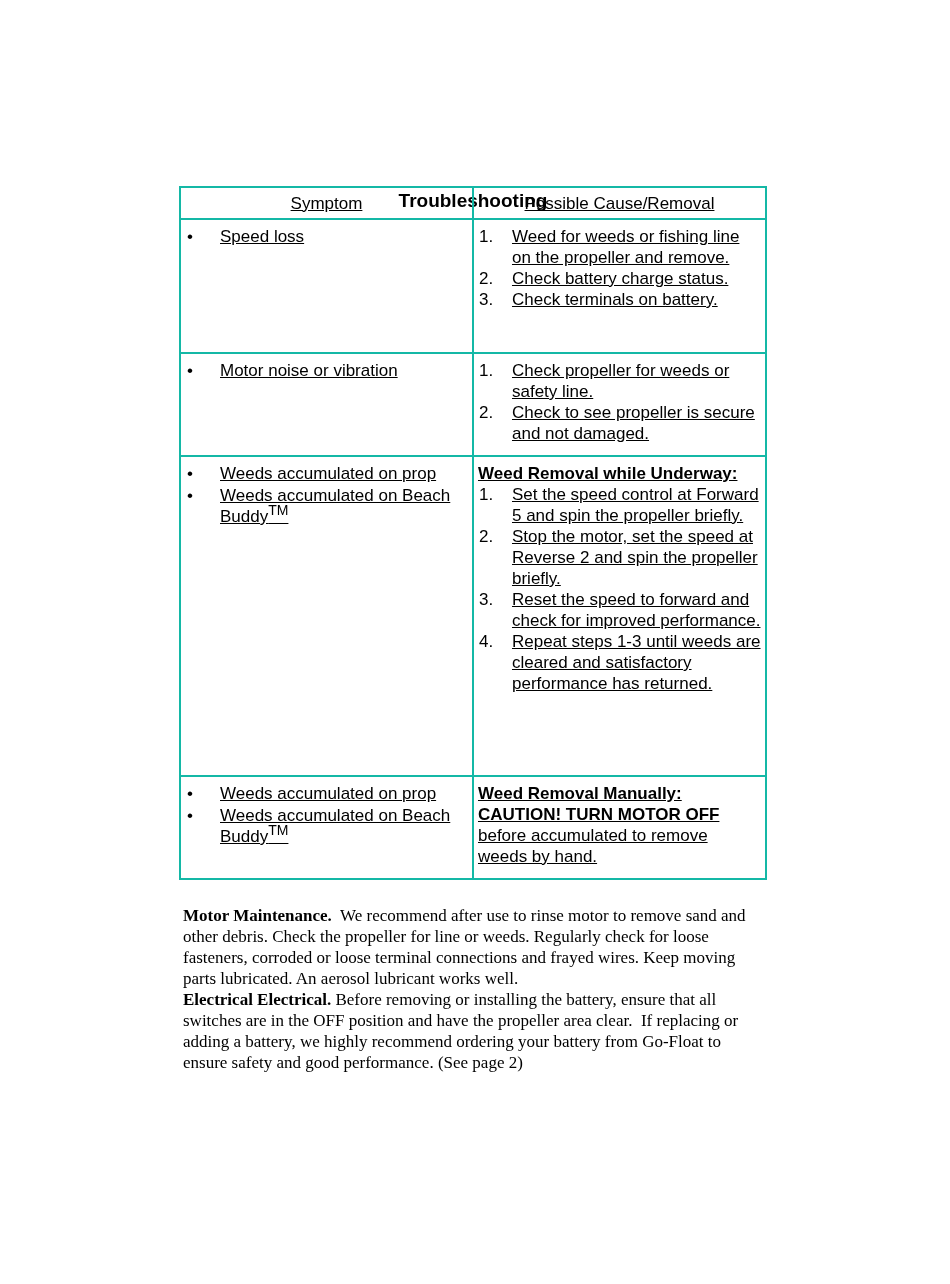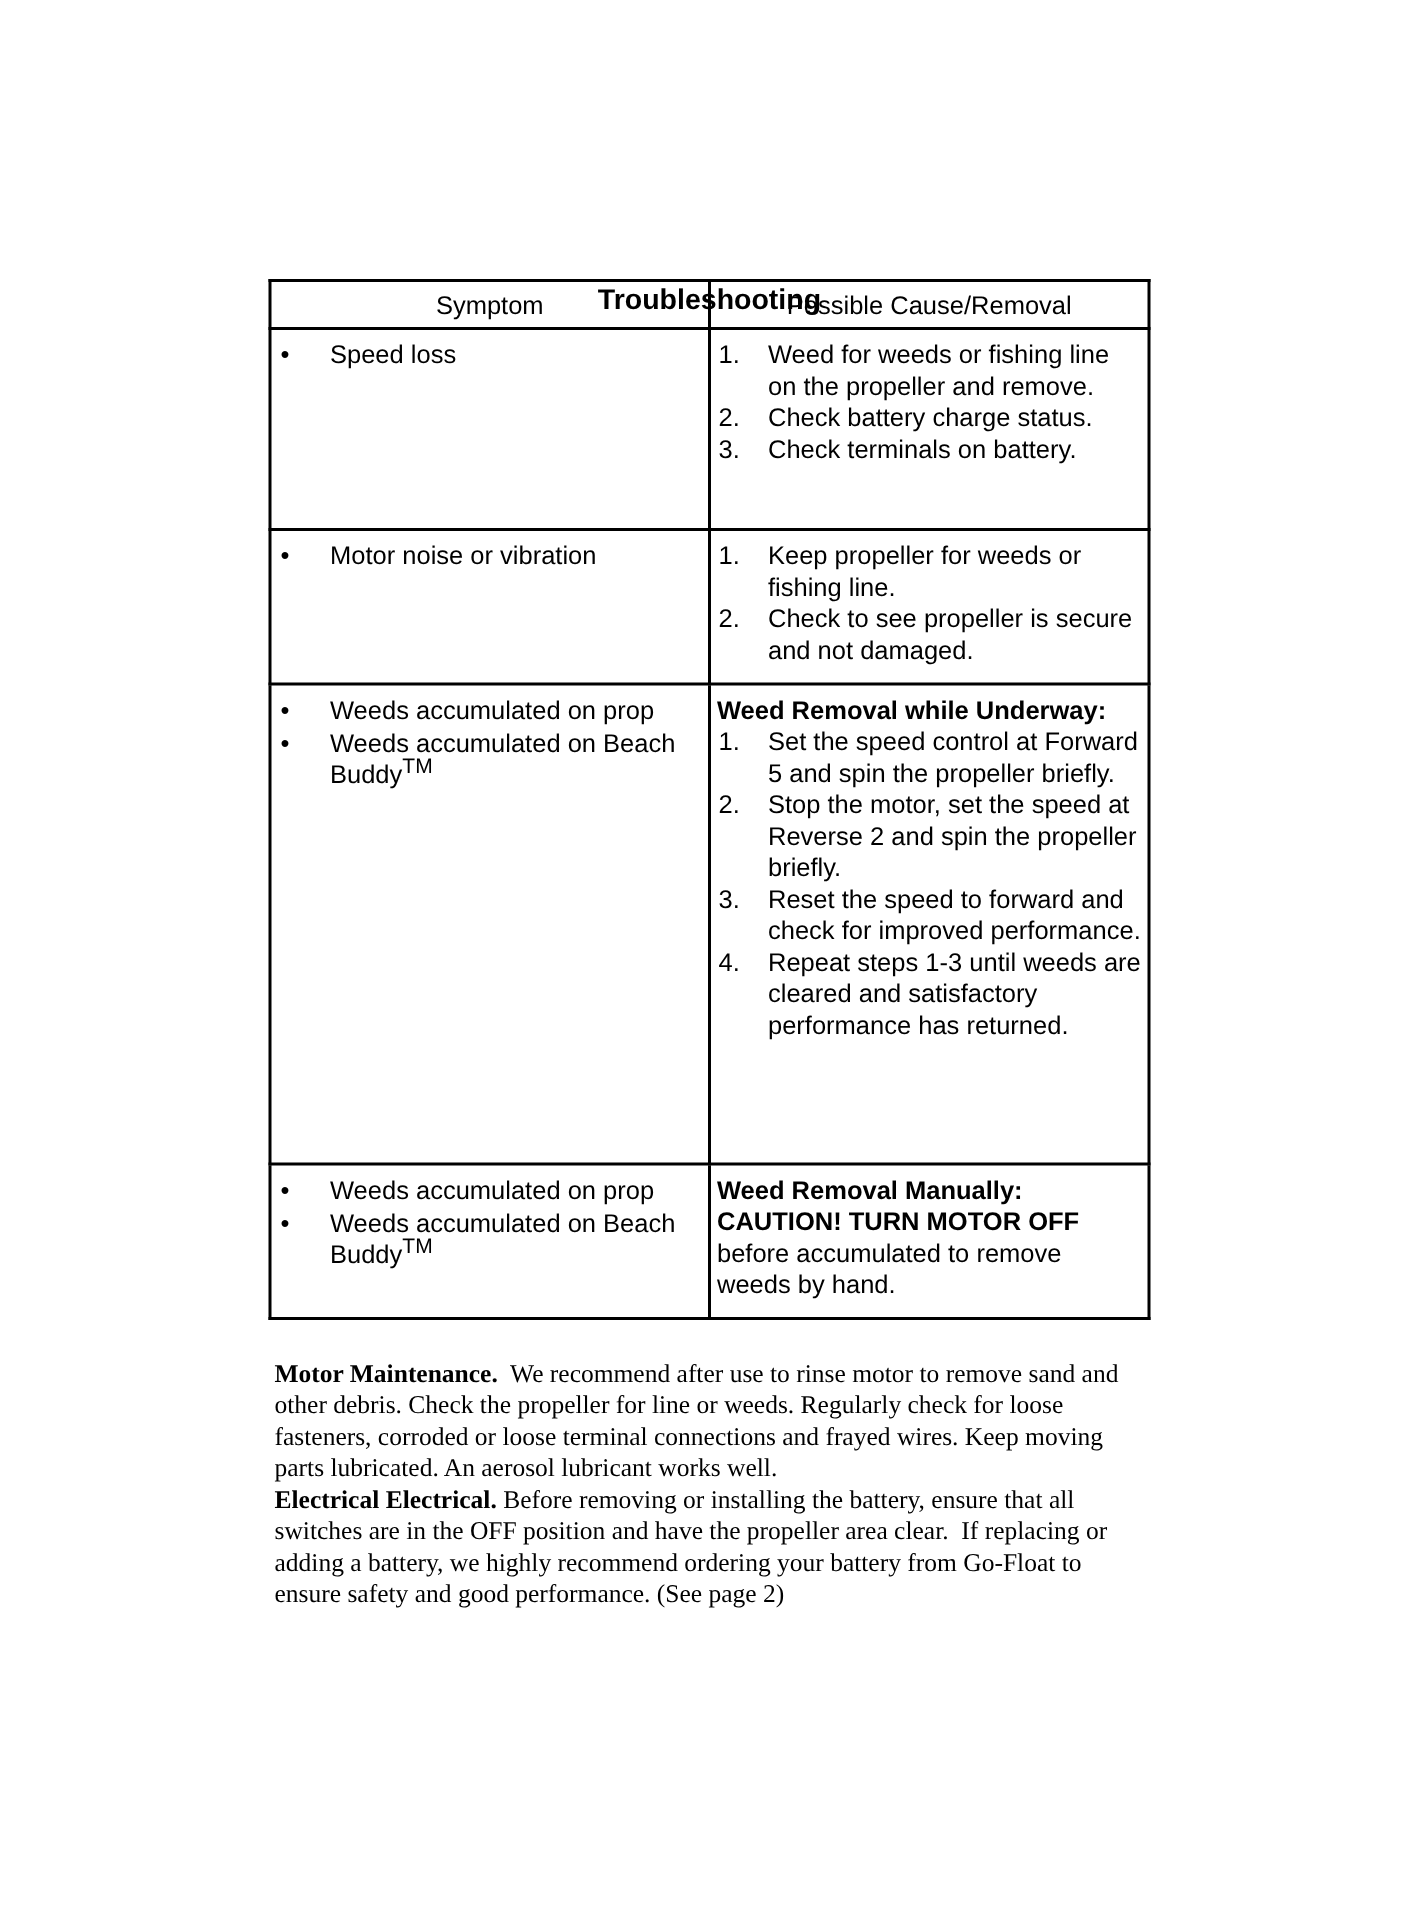--- a/index.html
+++ b/index.html
@@ -10,21 +10,21 @@
   .page-title {
     position: absolute; top: 150px; left: 0; width: 946px; text-align: center;
     font-size: 19px; font-weight: bold; margin-top: 40px;
   }
   table.ts {
     position: absolute; top: 186px; left: 179px;
     width: 588px; border-collapse: collapse;
     font-size: 17px; line-height: 21px;
   }
   table.ts td, table.ts th {
-    border: 2px solid #000000; vertical-align: top; padding: 0;
+    border: 2px solid #14b8a6; vertical-align: top; padding: 0; text-decoration: underline;
   }
   table.ts th { font-weight: normal; height: 30px; vertical-align: middle; text-align: center; }
   .col-sym { width: 292px; }
   .col-sol { width: 292px; }
   .cell { padding: 6px 4px 0 4px; }
   .bullets, .steps { margin: 0; padding: 0; list-style: none; }
   .bullets li { position: relative; padding-left: 35px; margin-bottom: 1px; }
   .bullets li .dot { position: absolute; left: 2px; top: 0; }
   .steps li { position: relative; padding-left: 34px; }
   .steps li .num { position: absolute; left: 1px; top: 0; }
@@ -72,21 +72,21 @@
     <td>
           <div class="cell">
       <ul class="bullets">
         <li><span class="dot">•</span><span>Motor noise or vibration</span></li>
       </ul>
     </div>
         </td>
     <td>
           <div class="cell">
       <ol class="steps">
-        <li><span class="num">1.</span><span>Keep propeller for weeds or fishing line.</span></li>
+        <li><span class="num">1.</span><span>Check propeller for weeds or safety line.</span></li>
         <li><span class="num">2.</span><span>Check to see propeller is secure and not damaged.</span></li>
       </ol>
     </div>
         </td>
   </tr>
 
   <tr class="r3">
     <td>
           <div class="cell">
       <ul class="bullets">

